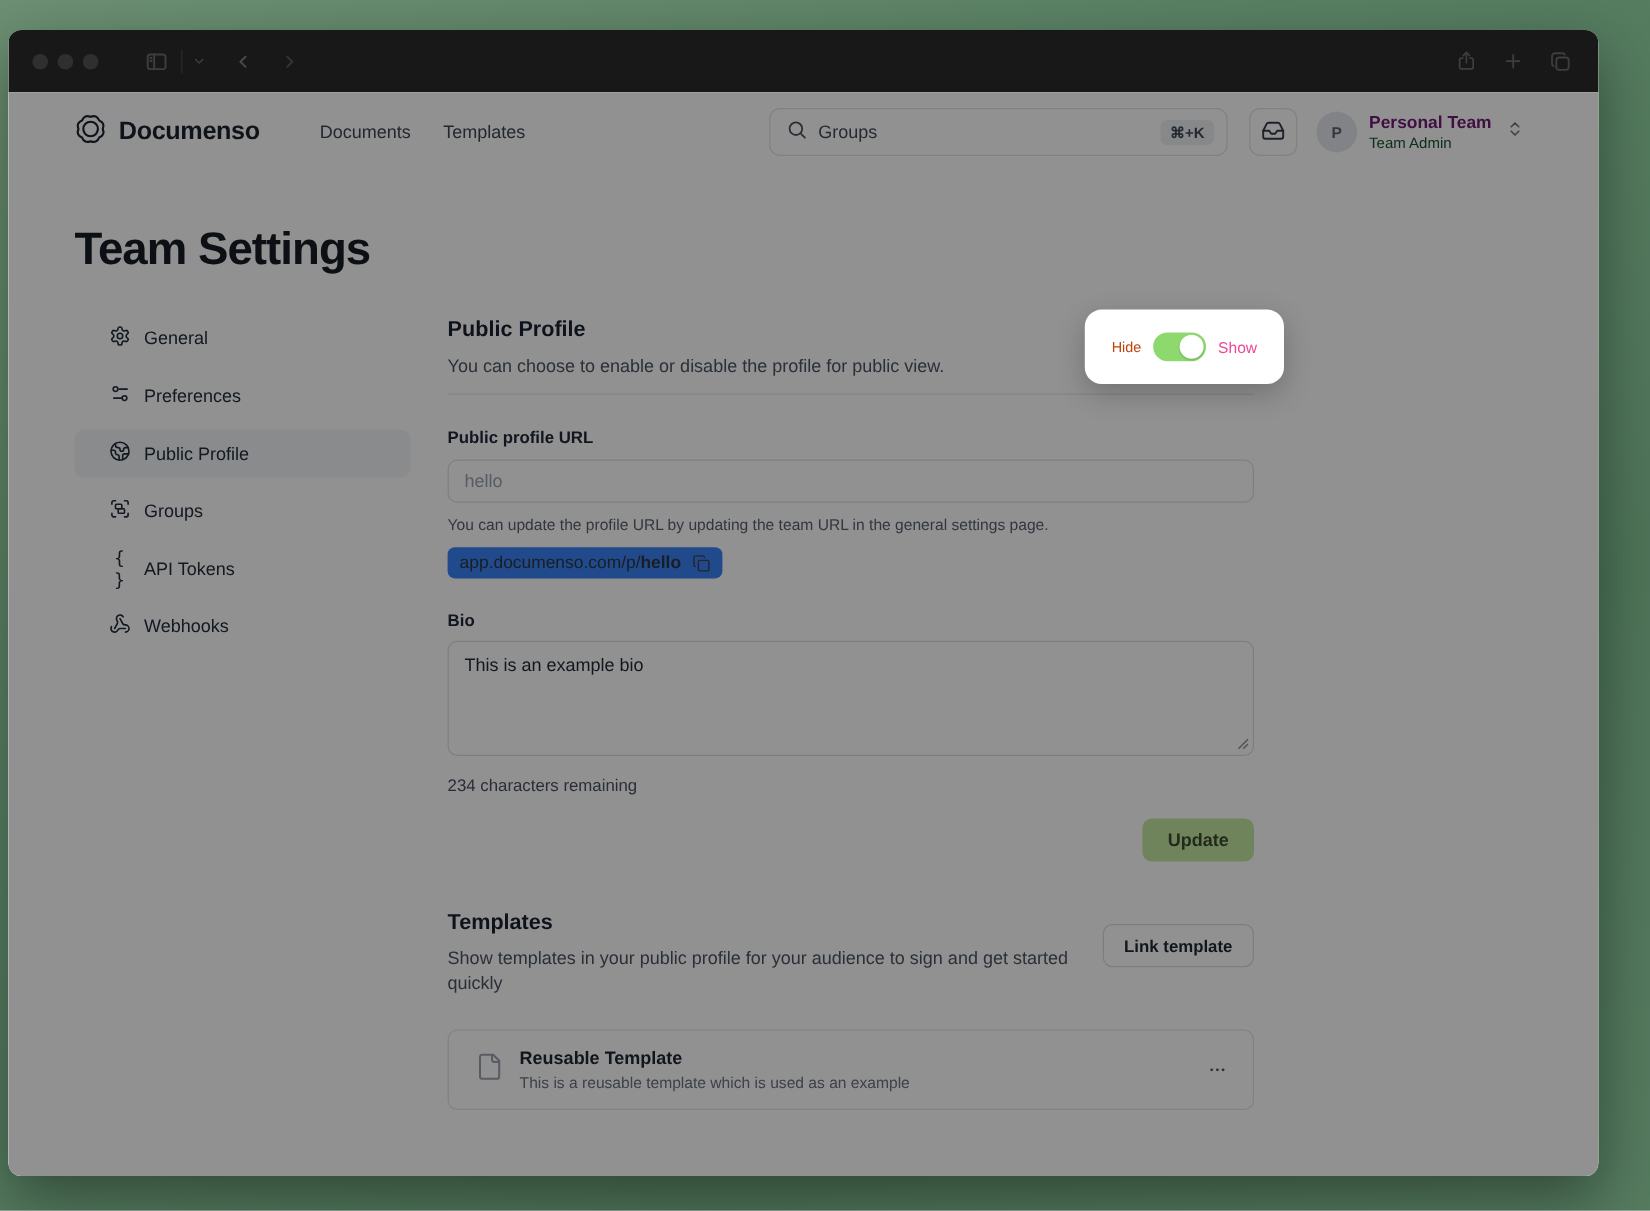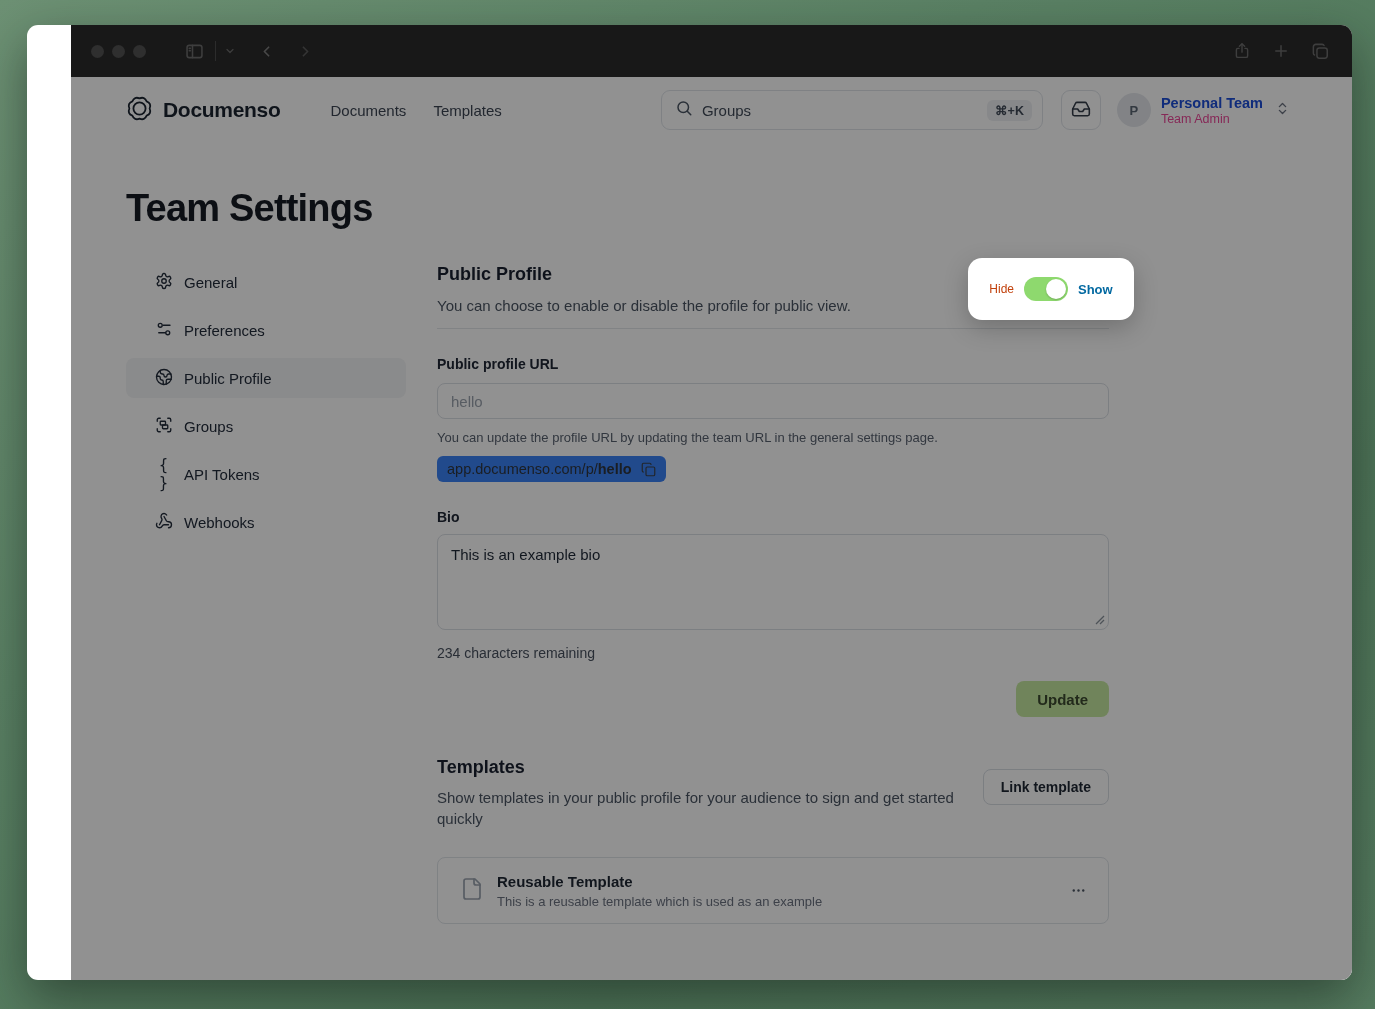--- a/index.html
+++ b/index.html
@@ -2,23 +2,23 @@
 <html><head>
 <meta charset="utf-8">
 <style>
   * { margin:0; padding:0; box-sizing:border-box; }
   html,body { width:1375px; height:1009px; overflow:hidden; }
   body { font-family:"Liberation Sans", sans-serif; }
 
   .stage { position:relative; width:1375px; height:1009px;
     background:linear-gradient(145deg,#6d9174 0%,#5b8265 35%,#4e7458 72%,#567c60 100%); }
 
-  .window { position:absolute; left:27px; top:25px; width:1325px; height:955px;
+  .window { position:absolute; left:7px; top:25px; width:1325px; height:955px;
     border-radius:11px; overflow:hidden; background:#fff;
-    box-shadow:0 18px 50px rgba(15,26,19,.5);padding-left:44px; }
+    box-shadow:0 18px 50px rgba(15,26,19,.5); }
 
   
   .titlebar { height:52px; background:#181818; display:flex; align-items:center; padding:0 22px 0 20px; }
   .traffic { display:flex; gap:8px; margin-right:38px; }
   .tl { width:13px; height:13px; border-radius:50%; background:#2f2f2f; display:block; }
   .tb-ic { color:#3e3e3e; display:flex; align-items:center; }
   .tb-ic svg { display:block; }
   .tb-div { width:1px; height:20px; background:#2c2c2c; margin:0 8px 0 10px; }
   .tb-left { display:flex; align-items:center; }
   .tb-back { margin-left:22px; color:#484848; }
@@ -41,22 +41,22 @@
   .kbd { margin-left:auto; background:#eef0f3; border-radius:6px; padding:3px 8px;
     font-size:12.5px; font-weight:600; color:#414b59; }
 
   .inbox-btn { width:40px; height:40px; border:1px solid #dfe3e8; border-radius:9px;
     background:#fff; display:flex; align-items:center; justify-content:center; color:#333c49; }
 
   .user-menu { display:flex; align-items:center; margin-left:16px; gap:10px; }
   .avatar { width:34px; height:34px; border-radius:50%; background:#e4e7ec; color:#5b6472;
     font-size:13px; font-weight:600; display:flex; align-items:center; justify-content:center; }
   .user-meta { display:flex; flex-direction:column; }
-  .user-team { font-size:14.5px; font-weight:600; color:#1d4ed8; line-height:18px; }
-  .user-role { font-size:12.5px; color:#ec4899; line-height:15px; }
+  .user-team { font-size:14.5px; font-weight:600; color:#701a75; line-height:18px; }
+  .user-role { font-size:12.5px; color:#14532d; line-height:15px; }
   .user-menu .chevrons { color:#6b7280; margin-left:2px; }
 
   .page-title { margin:42px 0 0 55px; font-size:38px; line-height:46px; font-weight:700;
     letter-spacing:-0.8px; color:#161b24; }
 
   .settings-row { display:flex; padding:0 55px; margin-top:31px; }
 
   
   .side-nav { width:280px; margin-right:31px; flex:none; }
   .nav-item { height:40px; display:flex; align-items:center; padding:0 12px 0 18px;
@@ -110,21 +110,21 @@
   .tpl-title { font-size:15px; font-weight:600; color:#1f2733; line-height:19px; }
   .tpl-sub { margin-top:2px; font-size:13px; color:#6b7280; line-height:17px; }
   .tpl-more { margin-left:auto; color:#4b5563; display:flex; cursor:pointer; }
 
   
   .overlay { position:absolute; inset:0; background:rgba(0,0,0,0.43); z-index:40; }
   .spotlight { position:absolute; left:897px; top:181px; width:166px; height:62px; z-index:50;
     background:#fff; border-radius:14px; display:flex; align-items:center; justify-content:center;
     gap:10px; box-shadow:0 8px 24px rgba(0,0,0,.22); }
   .tgl-off { font-size:12px; font-weight:500; color:#c2410c; }
-  .tgl-on { font-size:13px; font-weight:700; color:#0369a1; }
+  .tgl-on { font-size:13px; font-weight:400; color:#ec4899; }
   .switch { width:44px; height:24px; border-radius:12px; background:#8ED96E; position:relative; cursor:pointer; }
   .knob { position:absolute; top:2px; left:22px; width:20px; height:20px; border-radius:50%;
     background:#fff; box-shadow:0 1px 2px rgba(0,0,0,.2); }
 </style>
 </head>
 <body>
 
 <div class="stage">
   <div class="window">
 

